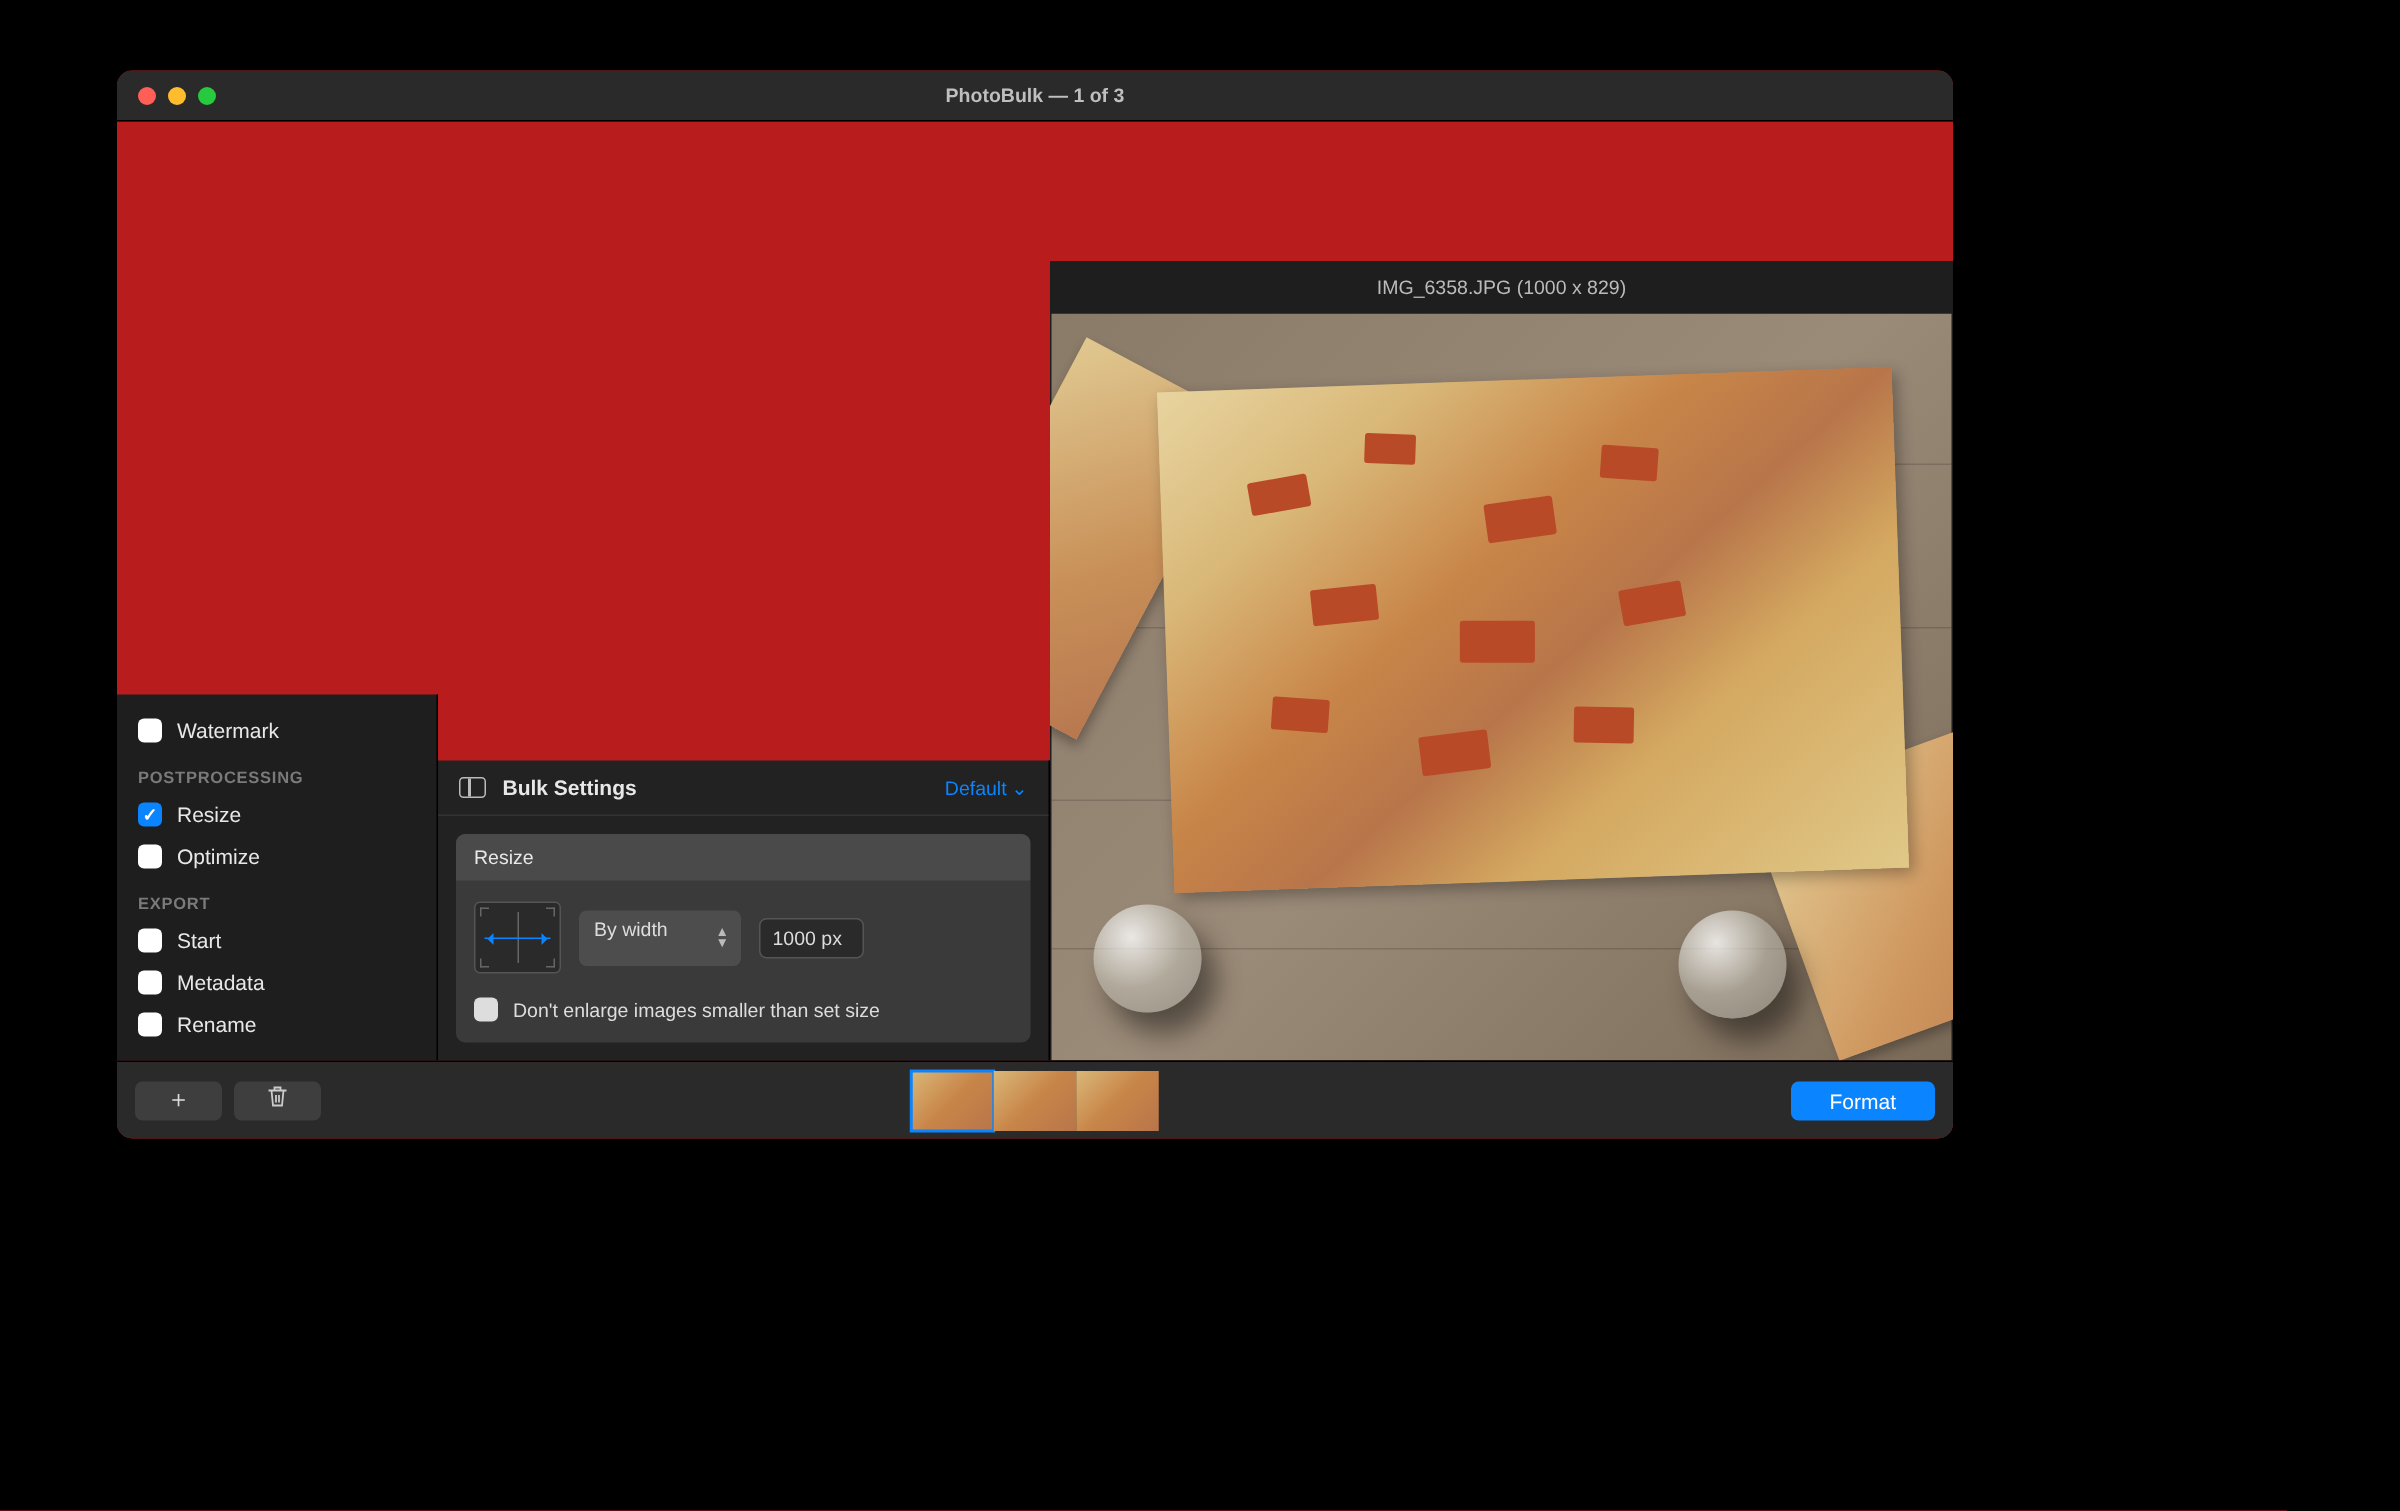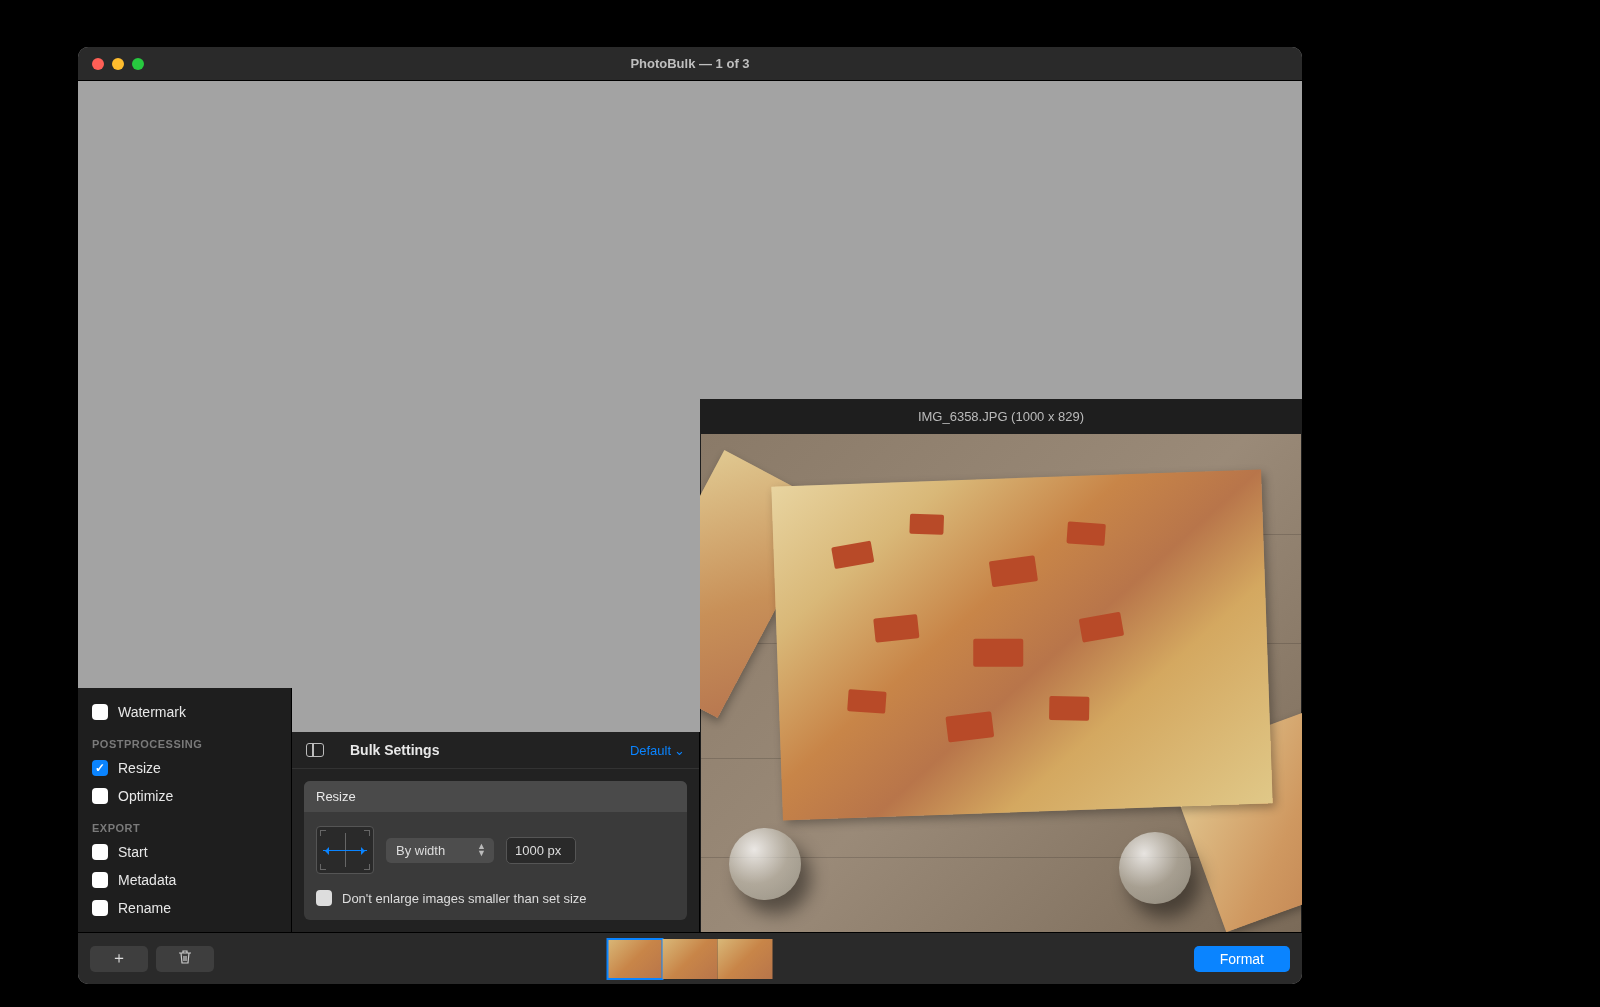--- a/index.html
+++ b/index.html
@@ -1,19 +1,19 @@
 <!DOCTYPE html>
 <html><head>
 <meta charset="utf-8">
 <style>
   * { box-sizing: border-box; margin: 0; padding: 0; font-family: -apple-system, "Helvetica Neue", Arial, sans-serif; }
   body { background: #000; width: 1600px; height: 1007px; position: relative; }
   .window {
-    position: absolute; left: 78px; top: 47px; width: 1224px; height: 937px;
-    background: #a3a3a3; border-radius: 10px; overflow: hidden;
+    position: absolute; left: 78px; top: 47px; width: 1224px; height: 712px;
+    background: #b91c1c; border-radius: 10px; overflow: hidden;
     box-shadow: 0 20px 60px rgba(0,0,0,0.6);
     display: flex; flex-direction: column;
   }
   .titlebar {
     height: 34px; background: #2a2a2a; display: flex; align-items: center;
     position: relative; border-bottom: 1px solid #000;
   }
   .traffic { display: flex; gap: 8px; position: absolute; left: 14px; top: 11px; }
   .dot { width: 12px; height: 12px; border-radius: 50%; }
   .dot.red { background: #ff5f56; }
@@ -36,21 +36,21 @@
   .chk.checked { background: #0a84ff; }
   .chk.checked::after { content: "✓"; color: #fff; font-size: 12px; font-weight: bold; }
 
   .settings {
     width: 408px; background: #222; border-right: 1px solid #000; display: flex; flex-direction: column;
   }
   .settings-head {
     display: flex; align-items: center; justify-content: space-between;
     padding: 10px 14px; border-bottom: 1px solid #333;
   }
-  .settings-head-left { display: flex; align-items: center; gap: 26px; color: #e8e8e8; font-size: 14px; font-weight: 600; }
+  .settings-head-left { display: flex; align-items: center; gap: 11px; color: #e8e8e8; font-size: 14px; font-weight: 600; }
   .sidebar-toggle-icon { width: 18px; height: 14px; border: 1.5px solid #bbb; border-radius: 3px; position: relative; }
   .sidebar-toggle-icon::before { content: ""; position: absolute; left: 5px; top: 0; bottom: 0; width: 1.5px; background: #bbb; }
   .preset { color: #0a84ff; font-size: 13px; cursor: pointer; display: flex; align-items: center; gap: 3px; }
   .settings-body { padding: 12px; }
   .panel {
     background: #3a3a3a; border-radius: 6px; overflow: hidden;
   }
   .panel-head { background: #4a4a4a; color: #e8e8e8; font-size: 13px; font-weight: 500; padding: 8px 12px; }
   .panel-body { padding: 14px 12px; display: flex; flex-direction: column; gap: 16px; }
   .resize-row { display: flex; align-items: center; gap: 12px; }
@@ -68,21 +68,21 @@
   .resize-icon-box .harrow::after { right: -2px; border-left-color: #0a84ff; }
   .resize-icon-box .varrow {
     position: absolute; left: 50%; top: 6px; bottom: 6px; width: 1px; background: #666;
   }
   .resize-icon-box .corner { position: absolute; width: 6px; height: 6px; border: 1px solid #666; }
   .resize-icon-box .corner.tl { top: 3px; left: 3px; border-right: none; border-bottom: none; }
   .resize-icon-box .corner.tr { top: 3px; right: 3px; border-left: none; border-bottom: none; }
   .resize-icon-box .corner.bl { bottom: 3px; left: 3px; border-right: none; border-top: none; }
   .resize-icon-box .corner.br { bottom: 3px; right: 3px; border-left: none; border-top: none; }
   .select {
-    background: #4d4d4d; color: #ddd; font-size: 13px; padding: 5px 24px 5px 10px;
+    background: #4d4d4d; color: #ddd; font-size: 13px; padding: 5px 24px 17px 10px;
     border-radius: 5px; position: relative; min-width: 108px; cursor: pointer;
   }
   .select .caret {
     position: absolute; right: 8px; top: 50%; transform: translateY(-50%);
     font-size: 9px; color: #bbb; line-height: 7px;
   }
   .num-input {
     background: #2a2a2a; color: #ddd; font-size: 13px; padding: 5px 8px;
     border-radius: 5px; border: 1px solid #555; min-width: 70px;
   }

